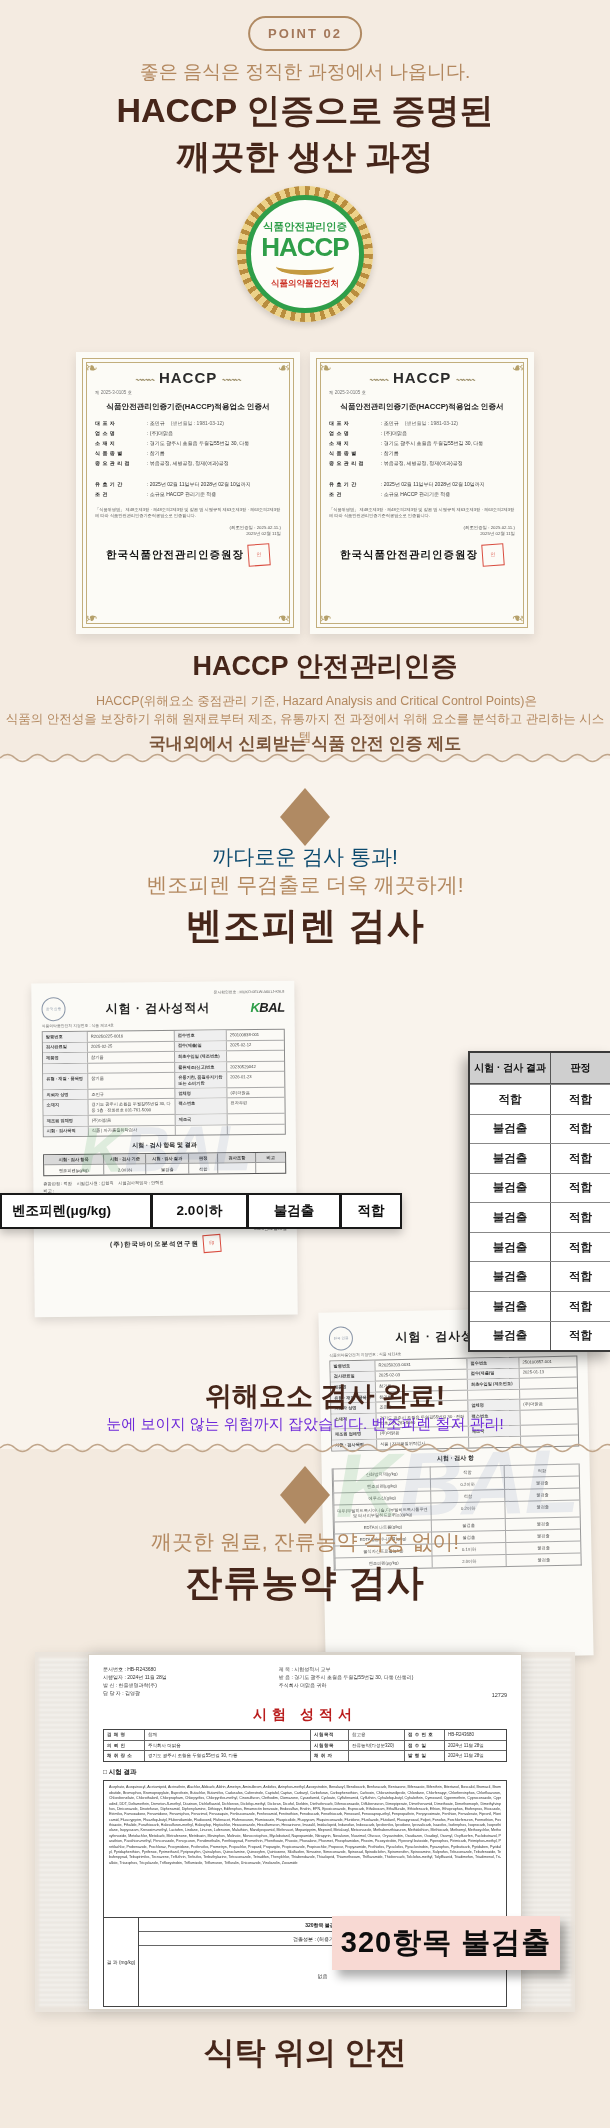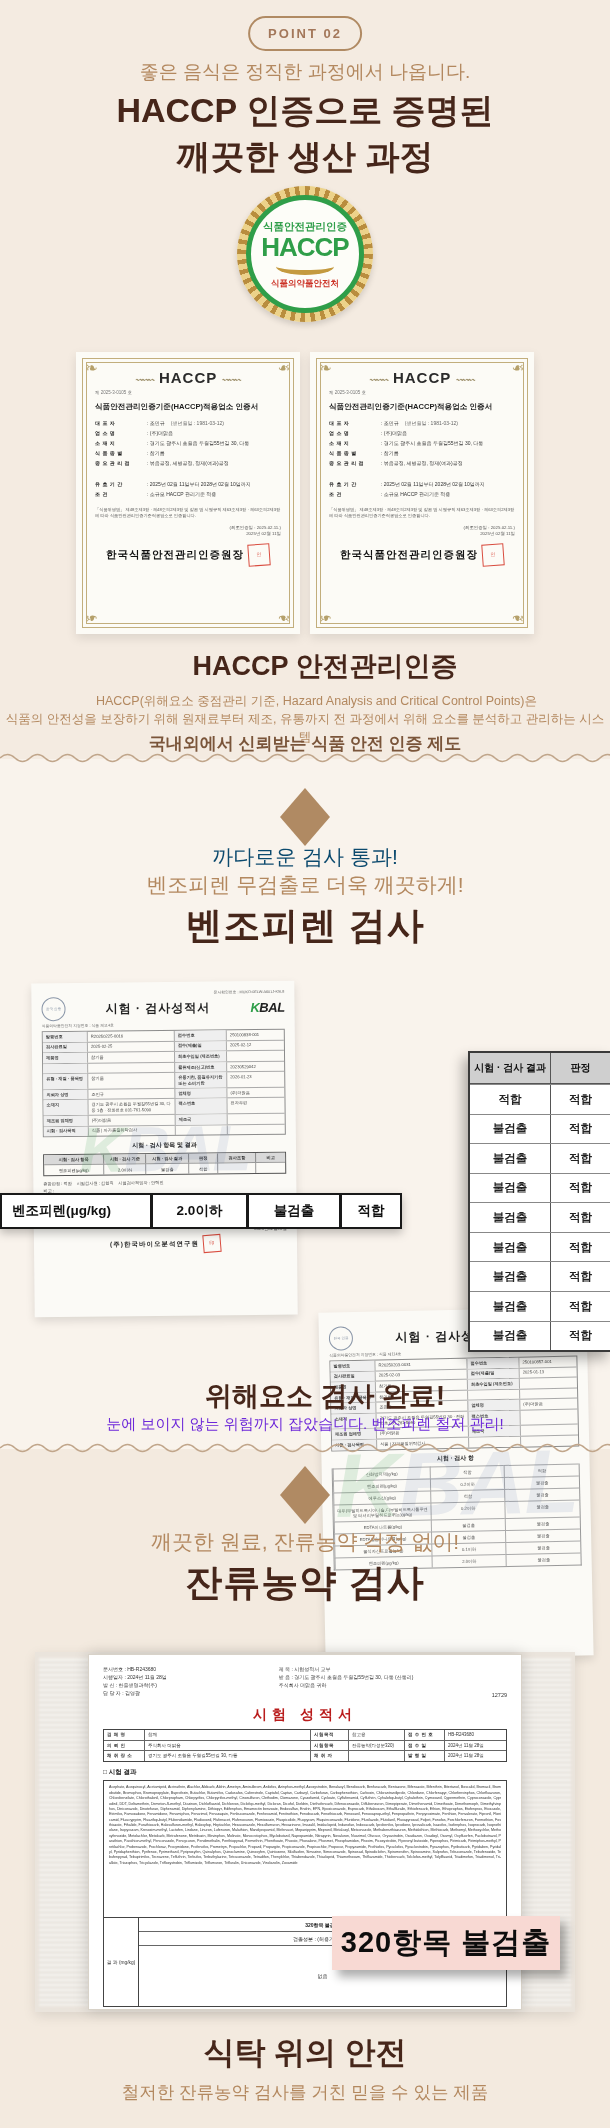--- a/index.html
+++ b/index.html
@@ -41,21 +41,21 @@
   .certs{top:352px;left:76px;width:458px;display:flex;gap:10px;}
   .cert{width:224px;height:282px;background:#fcfbf6;box-shadow:0 4px 10px rgba(0,0,0,.10);padding:6px;box-sizing:border-box;}
   .cert-frame{position:relative;width:100%;height:100%;border:1px solid #c2ae7c;box-shadow:inset 0 0 0 3px #fcfbf6, inset 0 0 0 4px #c2ae7c;
       padding:10px 12px;box-sizing:border-box;overflow:hidden;}
   .cert-corner{position:absolute;font-size:15px;color:#b5a06a;line-height:1;}
   .cc-tl{top:1px;left:2px;} .cc-tr{top:1px;right:2px;transform:scaleX(-1);}
   .cc-bl{bottom:1px;left:2px;transform:scaleY(-1);} .cc-br{bottom:1px;right:2px;transform:scale(-1);}
   .cert-head{text-align:center;font-size:15px;font-weight:900;color:#2b2b2b;letter-spacing:1px;}
   .cert-head .sq{font-size:7px;color:#9a8c66;font-weight:normal;vertical-align:middle;letter-spacing:-1px;}
   .cert-no{font-size:4.5px;color:#777;margin-top:4px;}
-  .cert-title{font-size:7.6px;font-weight:800;color:#1d1d1d;text-align:left;margin:7px 0 8px;}
+  .cert-title{font-size:7.6px;font-weight:800;color:#1d1d1d;text-align:center;margin:7px 0 8px;}
   .cert-row{display:flex;font-size:5px;color:#333;margin:3.2px 0;line-height:1.35;}
   .cert-row .lb{width:52px;font-weight:bold;letter-spacing:.5px;flex:none;color:#222;}
   .cert-row .ex{margin-left:6px;color:#666;}
   .cert-gap{height:8px;}
   .cert-foot{font-size:4.2px;color:#555;line-height:1.55;margin-top:9px;}
   .cert-date{font-size:4.4px;color:#555;text-align:right;margin-top:5px;line-height:1.5;}
   .cert-issuer{display:flex;align-items:center;justify-content:center;gap:4px;margin-top:6px;}
   .cert-issuer .nm{font-size:10.5px;font-weight:900;color:#111;letter-spacing:1px;}
   .seal{width:20px;height:20px;border:1.8px solid #d5392b;color:#d5392b;font-size:5px;line-height:1.1;
         display:flex;align-items:center;justify-content:center;text-align:center;transform:rotate(-4deg);opacity:.9;flex:none;}
@@ -599,15 +599,14 @@
         <div class="b1">320항목 불검출</div>
         <div class="b2">검출성분 :  (허용기준) 결과</div>
         <div class="b3">없음</div>
       </div>
     </div>
   </div>
 
   <div class="abs pink-badge">320항목  불검출</div>
 
   <div class="abs ctr foot-title" style="top:2032px;">식탁 위의 안전</div>
-  <div class="abs ctr foot-line" style="top:2080px;">철저한 잔류농약 검사를 거친 믿을 수 있는 제품</div>
 
 </div>
 
 </body></html>

